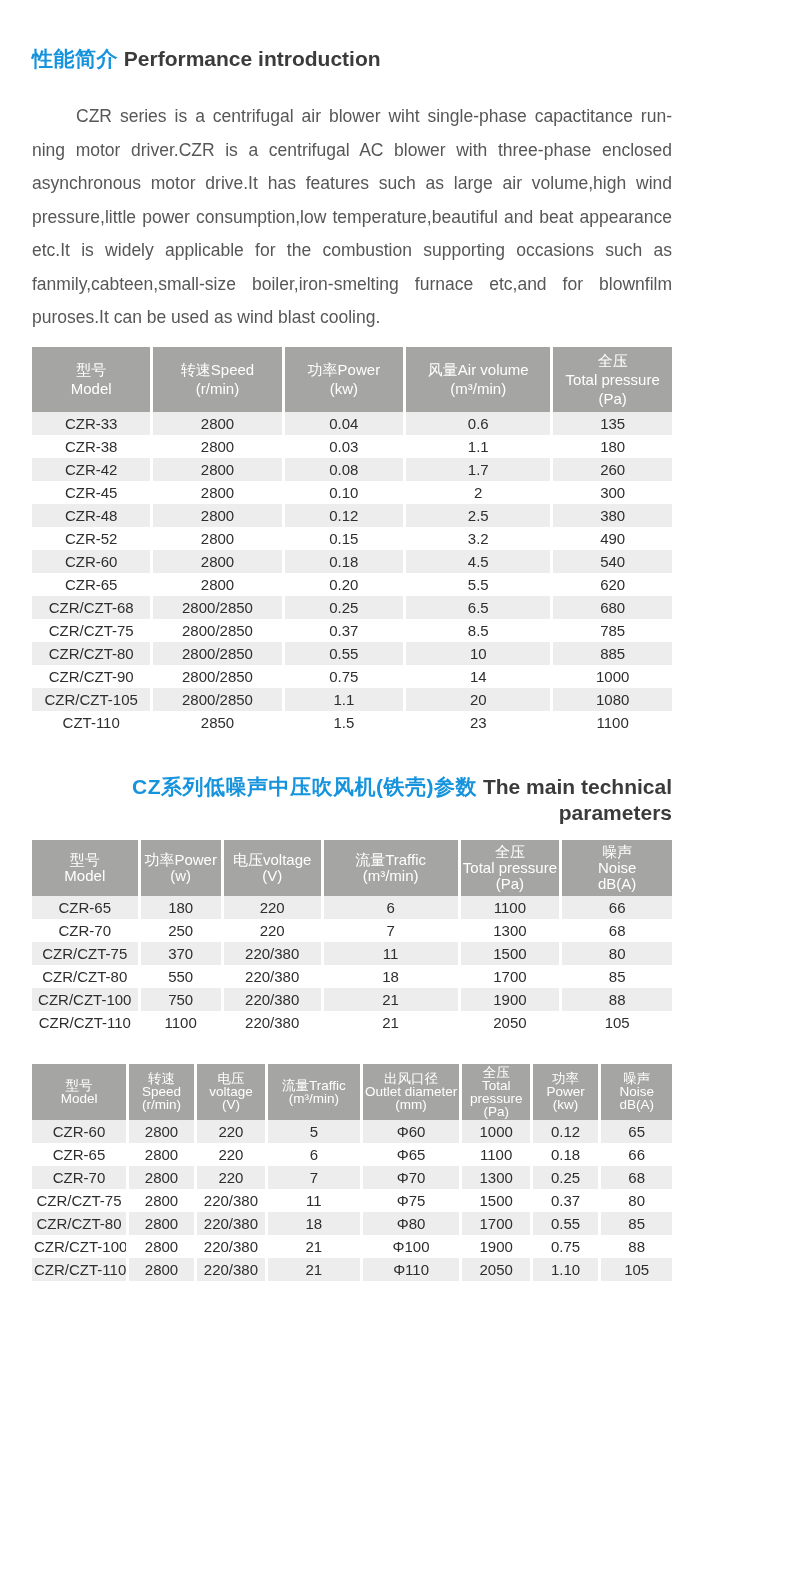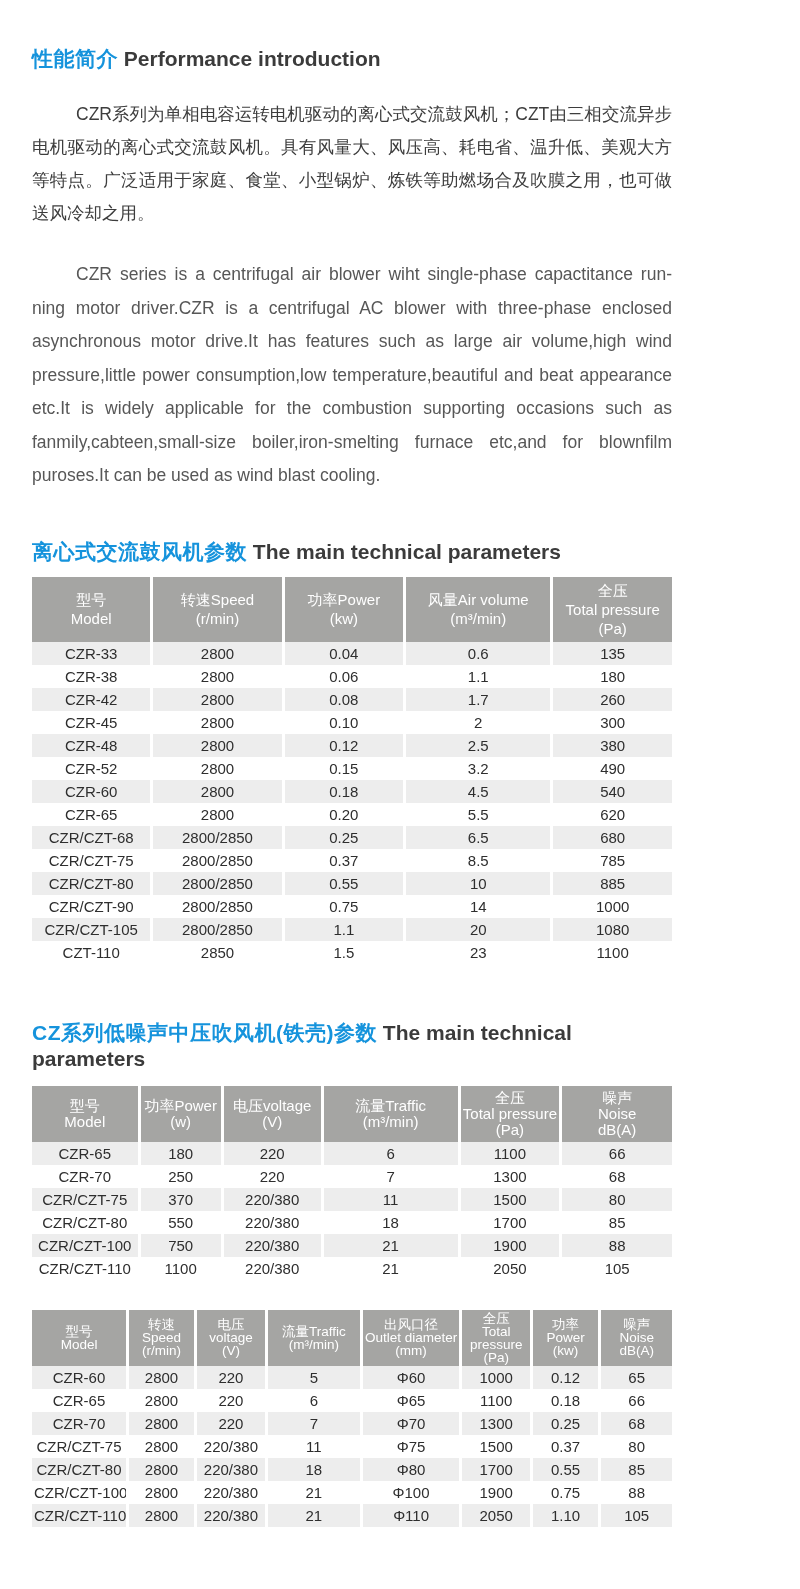--- a/index.html
+++ b/index.html
@@ -18,21 +18,21 @@
   .para {
     margin:26px 0 0 0;
     font-size:17.5px;
     text-align:justify;
     text-indent:44px;
   }
   .cn-para { color:#3d3d3d; line-height:33px; font-weight:500; }
   .en-para { margin-top:28px; color:#575757; line-height:33.5px; }
 
   .sec2 { margin-top:46px; }
-  .sec3 { margin-top:56px; }
+  .sec3 { margin-top:40px;text-align:right; }
   .sec4 { margin-top:40px; }
 
   table {
     border-collapse:separate;
     border-spacing:0;
     width:100%;
     table-layout:fixed;
     font-size:15px;
   }
   .t1 { margin-top:12px; }
@@ -83,28 +83,23 @@
 </head>
 <body>
 
 <div class="page">
 
   <h1 class="sec-title">
     <span class="cn">性能简介</span>
     <span class="en">Performance introduction</span>
   </h1>
 
-  <p class="para cn-para">CZR系列为单相电容运转电机驱动的离心式交流鼓风机；CZT由三相交流异步电机驱动的离心式交流鼓风机。具有风量大、风压高、耗电省、温升低、美观大方等特点。广泛适用于家庭、食堂、小型锅炉、炼铁等助燃场合及吹膜之用，也可做送风冷却之用。</p>
 
   <p class="para en-para">CZR series is a centrifugal air blower wiht single-phase capactitance run-ning motor driver.CZR is a centrifugal AC blower with three-phase enclosed asynchronous motor drive.It has features such as large air volume,high wind pressure,little power consumption,low temperature,beautiful and beat appearance etc.It is widely applicable for the combustion supporting occasions such as fanmily,cabteen,small-size boiler,iron-smelting furnace etc,and for blownfilm puroses.It can be used as wind blast cooling.</p>
 
-  <h2 class="sec-title sec2">
-    <span class="cn">离心式交流鼓风机参数</span>
-    <span class="en">The main technical parameters</span>
-  </h2>
   <table class="t1">
       <colgroup>
         <col>
         <col>
         <col>
         <col>
         <col>
       </colgroup>
       <thead>
         <tr>
@@ -119,21 +114,21 @@
         <tr>
           <td>CZR-33</td>
           <td>2800</td>
           <td>0.04</td>
           <td>0.6</td>
           <td>135</td>
         </tr>
         <tr>
           <td>CZR-38</td>
           <td>2800</td>
-          <td>0.06</td>
+          <td>0.03</td>
           <td>1.1</td>
           <td>180</td>
         </tr>
         <tr>
           <td>CZR-42</td>
           <td>2800</td>
           <td>0.08</td>
           <td>1.7</td>
           <td>260</td>
         </tr>

